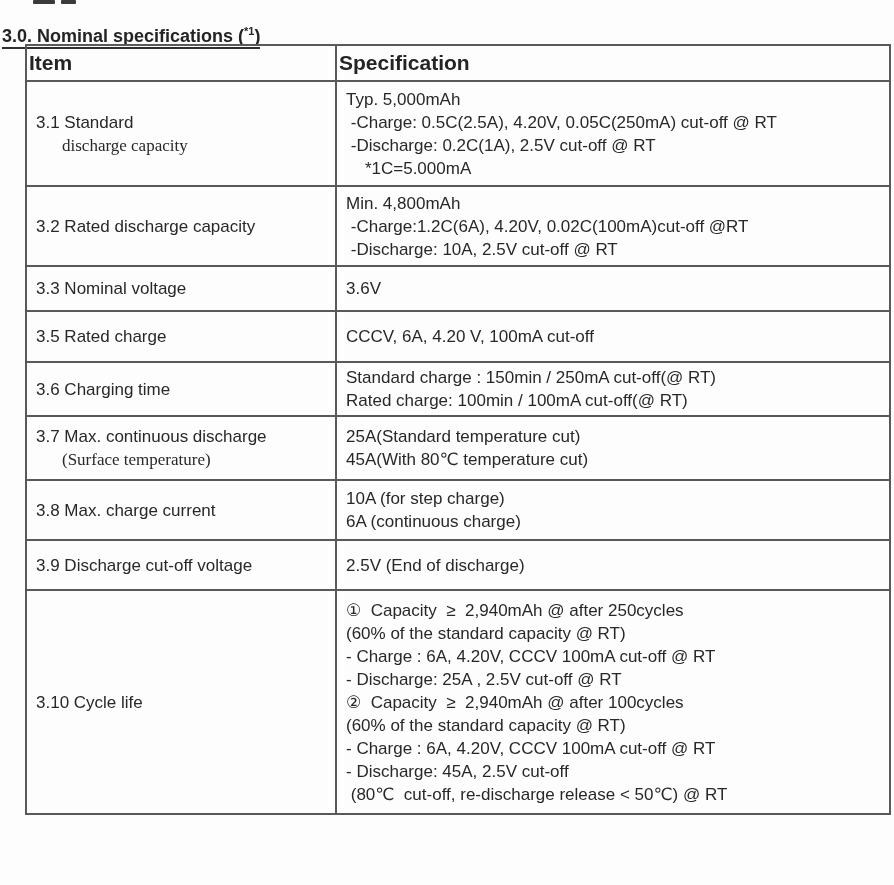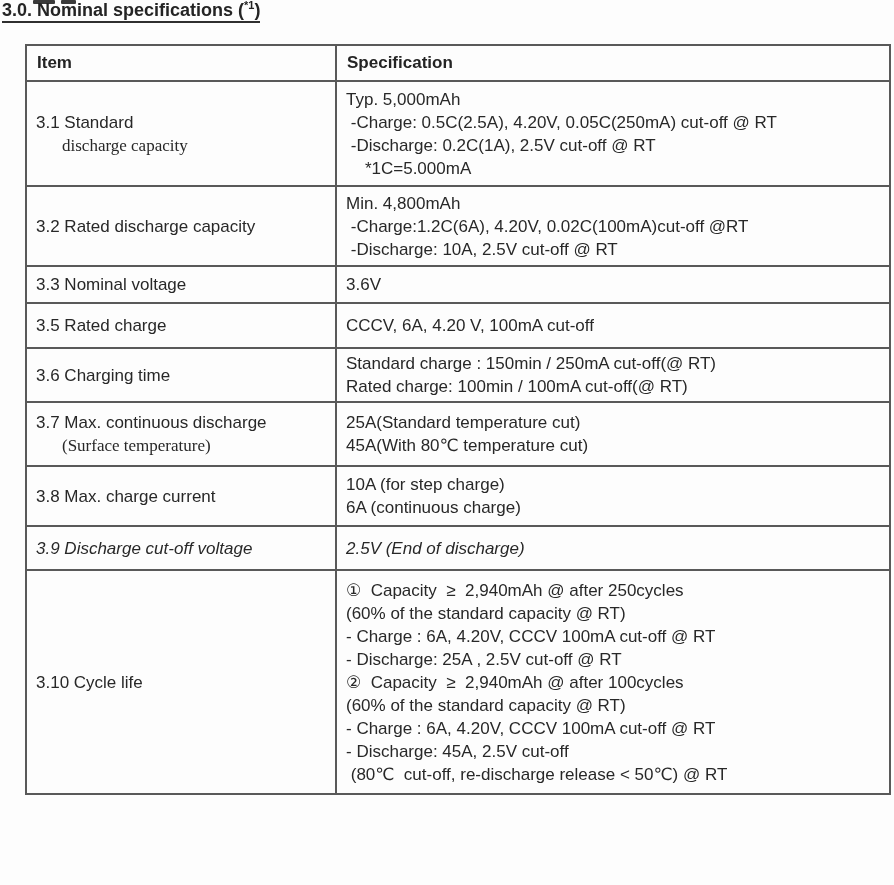--- a/index.html
+++ b/index.html
@@ -18,21 +18,21 @@
     top: 0;
     height: 4px;
     background: #3a3a3a;
     border-radius: 1px;
   }
   .artifact.a1 { left: 33px; width: 22px; }
   .artifact.a2 { left: 61px; width: 15px; }
 
   .heading {
     position: absolute;
-    top: 0;
+    top: 26px;
     left: 2px;
     font-size: 18px;
     font-weight: bold;
     color: #242424;
     white-space: nowrap;
   }
   .heading .underline {
     border-bottom: 2.5px solid #2f2f2f;
     padding-bottom: 1px;
   }
@@ -58,23 +58,23 @@
   table.spec-table th,
   table.spec-table td {
     border: 2px solid #595959;
     vertical-align: middle;
     padding: 3px 6px 3px 9px;
     overflow: hidden;
   }
   table.spec-table th {
     text-align: left;
     font-weight: bold;
-    font-size: 17px;
+    font-size: 21px;
     color: #242424;
-    padding-left: 10px;
+    padding-left: 2px;
   }
   tr.header-row { height: 36px; }
 
   .item-line, .spec-line {
     white-space: pre-wrap;
     line-height: 23px;
     color: #282828;
   }
   .item-cell .item-line:nth-child(2) {
     padding-left: 26px;
@@ -118,29 +118,29 @@
       <tr style="height: 80px;">
         <td class="item-cell">
           <div class="item-line">3.2 Rated discharge capacity</div>
         </td>
         <td class="spec-cell">
           <div class="spec-line">Min. 4,800mAh</div>
           <div class="spec-line"> -Charge:1.2C(6A), 4.20V, 0.02C(100mA)cut-off @RT</div>
           <div class="spec-line"> -Discharge: 10A, 2.5V cut-off @ RT</div>
         </td>
       </tr>
-      <tr style="height: 37px;">
+      <tr style="height: 45px;">
         <td class="item-cell">
           <div class="item-line">3.3 Nominal voltage</div>
         </td>
         <td class="spec-cell">
           <div class="spec-line">3.6V</div>
         </td>
       </tr>
-      <tr style="height: 45px;">
+      <tr style="height: 51px;">
         <td class="item-cell">
           <div class="item-line">3.5 Rated charge</div>
         </td>
         <td class="spec-cell">
           <div class="spec-line">CCCV, 6A, 4.20 V, 100mA cut-off</div>
         </td>
       </tr>
       <tr style="height: 46px;">
         <td class="item-cell">
           <div class="item-line">3.6 Charging time</div>
@@ -162,21 +162,21 @@
       </tr>
       <tr style="height: 60px;">
         <td class="item-cell">
           <div class="item-line">3.8 Max. charge current</div>
         </td>
         <td class="spec-cell">
           <div class="spec-line">10A (for step charge)</div>
           <div class="spec-line">6A (continuous charge)</div>
         </td>
       </tr>
-      <tr style="height: 44px; font-style: italic;">
+      <tr style="height: 50px;">
         <td class="item-cell">
           <div class="item-line">3.9 Discharge cut-off voltage</div>
         </td>
         <td class="spec-cell">
           <div class="spec-line">2.5V (End of discharge)</div>
         </td>
       </tr>
       <tr style="height: 224px;">
         <td class="item-cell">
           <div class="item-line">3.10 Cycle life</div>

